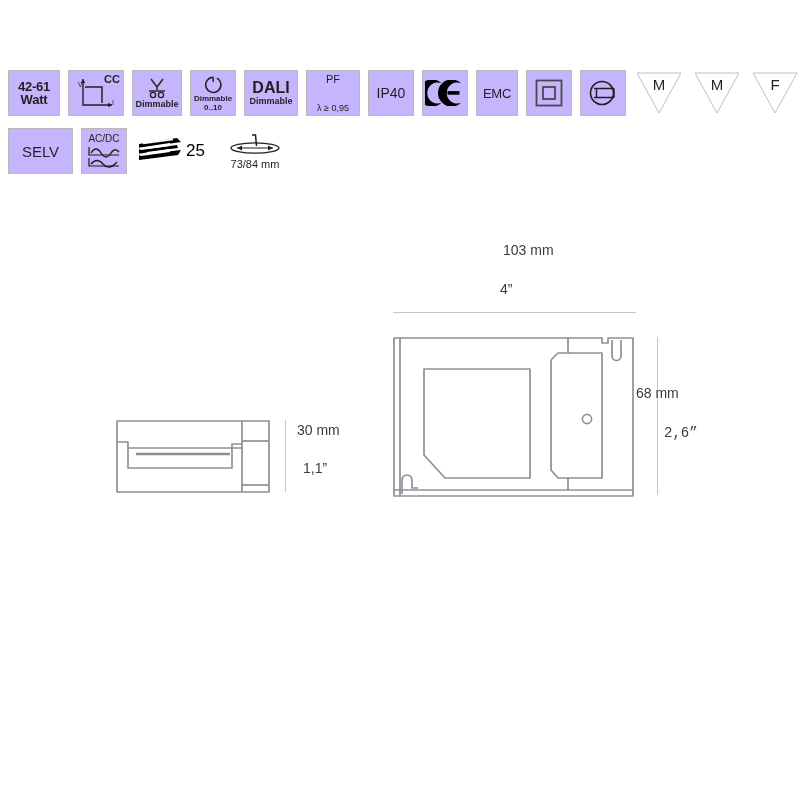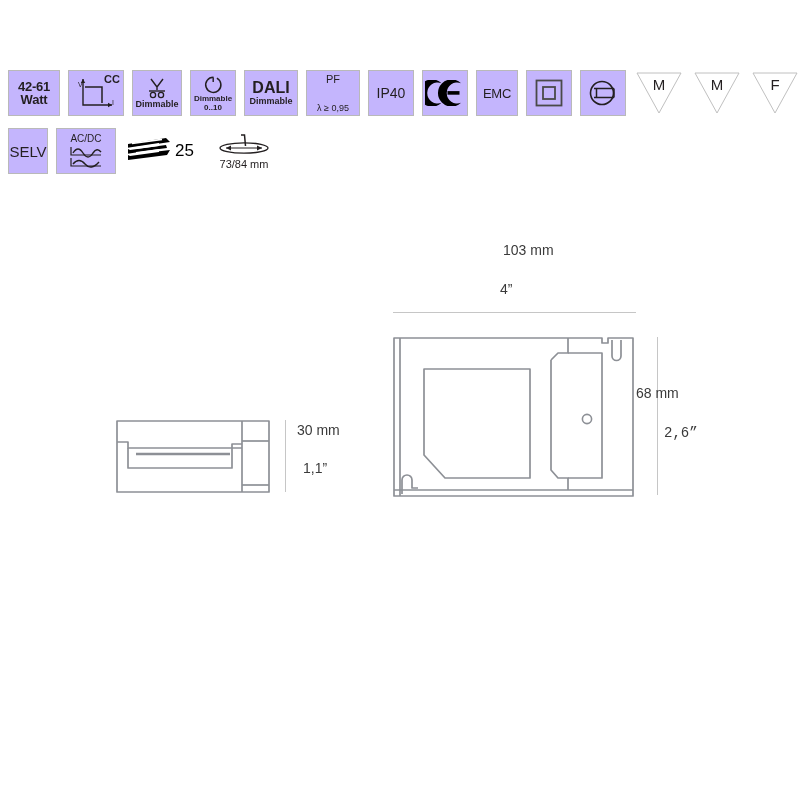--- a/index.html
+++ b/index.html
@@ -76,22 +76,22 @@
   #box-pf         { width: 54px; }
   #box-ip40       { width: 46px; }
   #box-ce         { width: 46px; }
   #box-emc        { width: 42px; }
   #box-classii    { width: 46px; }
   #box-indep      { width: 46px; }
   #tri-m1, #tri-m2, #tri-f { width: 50px; }
   #box-house      { width: 46px; }
 
   #box-ta   { width: 102px; }
-  #box-selv { width: 40px; }
-  #box-acdc { width: 60px; }
+  #box-selv { width: 65px; }
+  #box-acdc { width: 46px; }
   #mark-enec{ width: 72px; }
   #mark-cable { width: 80px; }
 
   
   #box-watt .b-text { font-size: 13px; letter-spacing: -0.2px; }
 
   
   .cap {
     font-weight: bold;
     font-size: 9px;

